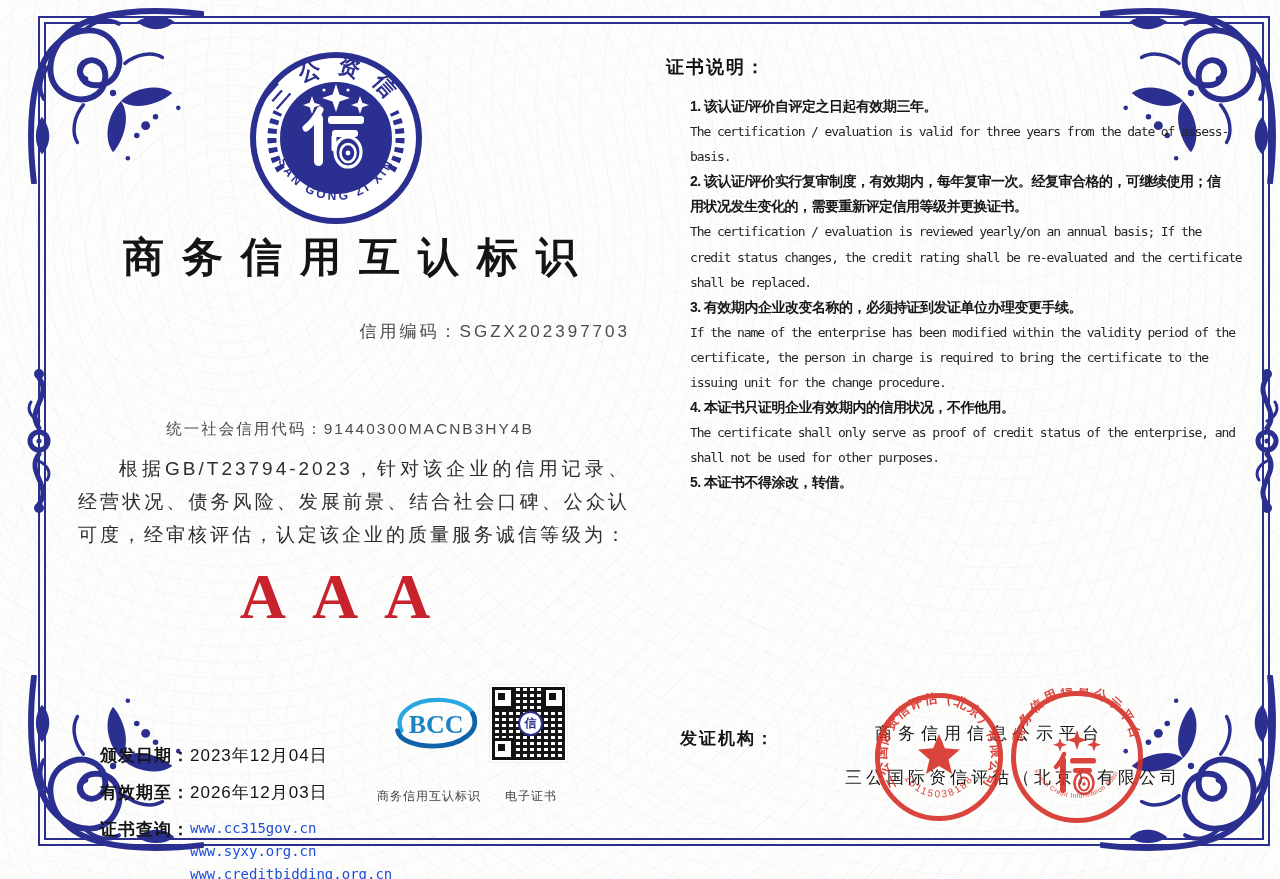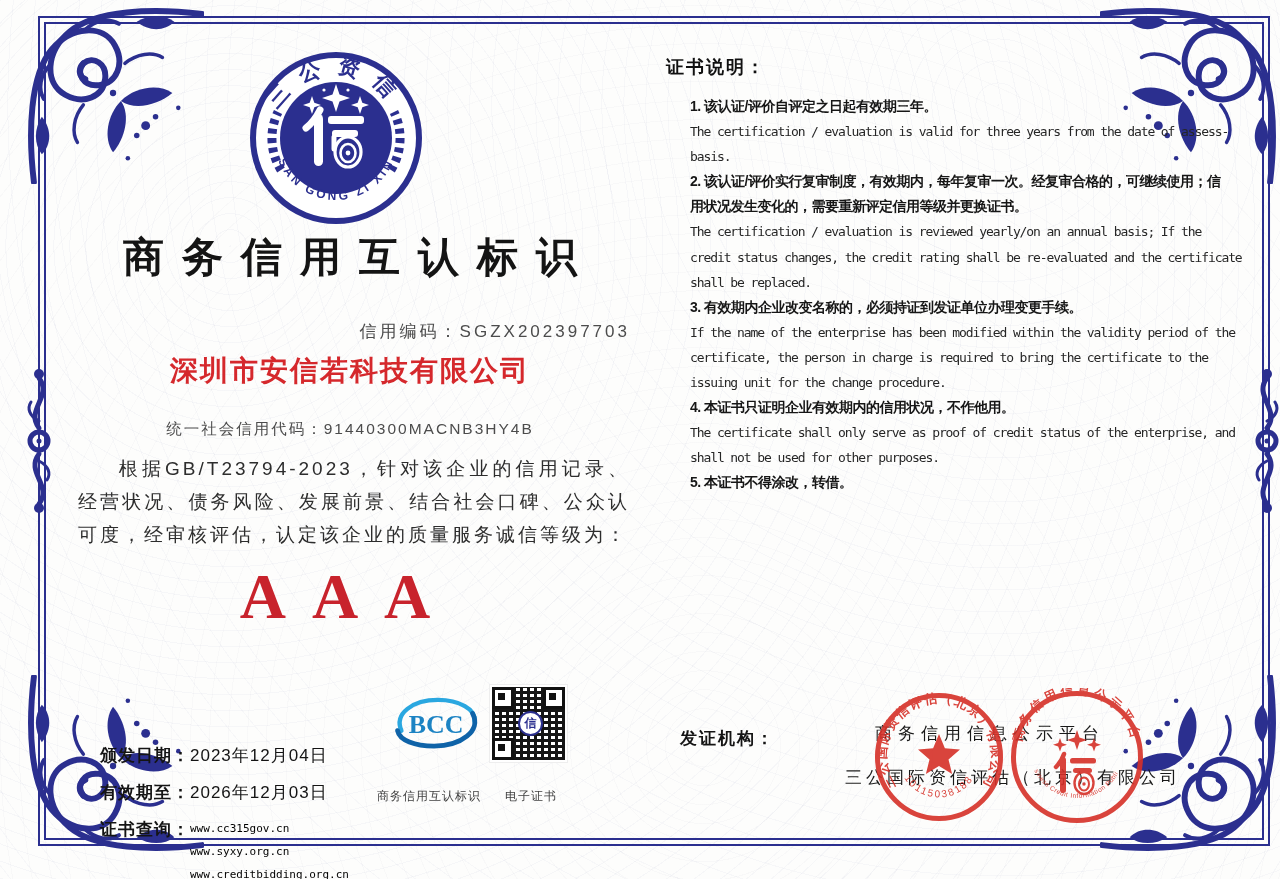--- a/index.html
+++ b/index.html
@@ -37,22 +37,22 @@
          letter-spacing:3px;text-align:justify;text-indent:2.15em;color:#2d2d2d;}
   .rating{position:absolute;left:70px;top:560px;width:530px;text-align:center;
          font-family:"Liberation Serif","DejaVu Serif",serif;font-weight:bold;
          font-size:64px;letter-spacing:26px;text-indent:26px;color:#c8232c;}
 
   .meta{position:absolute;left:100px;top:696px;font-size:17px;color:#141414;margin-top:48px;}
   .meta .row{display:flex;margin-bottom:14px;letter-spacing:1px;}
   .meta .lab{font-weight:600;white-space:nowrap;}
   .meta .val{white-space:nowrap;}
   .urls{display:flex;flex-direction:column;gap:2px;}
-  .urls div{font-family:"DejaVu Sans Mono","Liberation Mono",monospace;font-size:11px;
-            letter-spacing:0;line-height:21px;color:#000000;}
+  .urls div{font-family:"DejaVu Sans Mono","Liberation Mono",monospace;font-size:14px;
+            letter-spacing:0;line-height:21px;color:#1d4ed8;}
 
   .bcc{position:absolute;left:388px;top:692px;width:96px;height:62px;}
   .qr{position:absolute;left:489px;top:684px;width:79px;height:79px;background:#fff;
       box-shadow:0 0 0 1px #eee inset;}
   .qr .noise{position:absolute;inset:3px;
       background:
        repeating-linear-gradient(0deg,#151515 0 3px,transparent 3px 6px),
        repeating-linear-gradient(90deg,#151515 0 3px,transparent 3px 7px),
        repeating-linear-gradient(45deg,rgba(255,255,255,.9) 0 2px,transparent 2px 5px);}
   .qr .finder{position:absolute;width:16px;height:16px;border:3px solid #111;background:#fff;}
@@ -182,21 +182,20 @@
       <path d="M86,87 l0,12" stroke="#ffffff" stroke-width="5" stroke-linecap="round"></path>
     </g>
   </svg>
 
   <div class="title">商务信用互认标识</div>
 
   <div class="credit-code">
     <span>信用编码：</span><span>SGZX202397703</span>
   </div>
 
-  <div class="company">深圳市安信若科技有限公司</div>
 
   <div class="uscc">
     <span>统一社会信用代码：</span><span>91440300MACNB3HY4B</span>
   </div>
 
   <div class="para">根据GB/T23794-2023，针对该企业的信用记录、经营状况、债务风险、发展前景、结合社会口碑、公众认可度，经审核评估，认定该企业的质量服务诚信等级为：</div>
 
   <div class="rating">AAA</div>
 
   <div class="meta">

